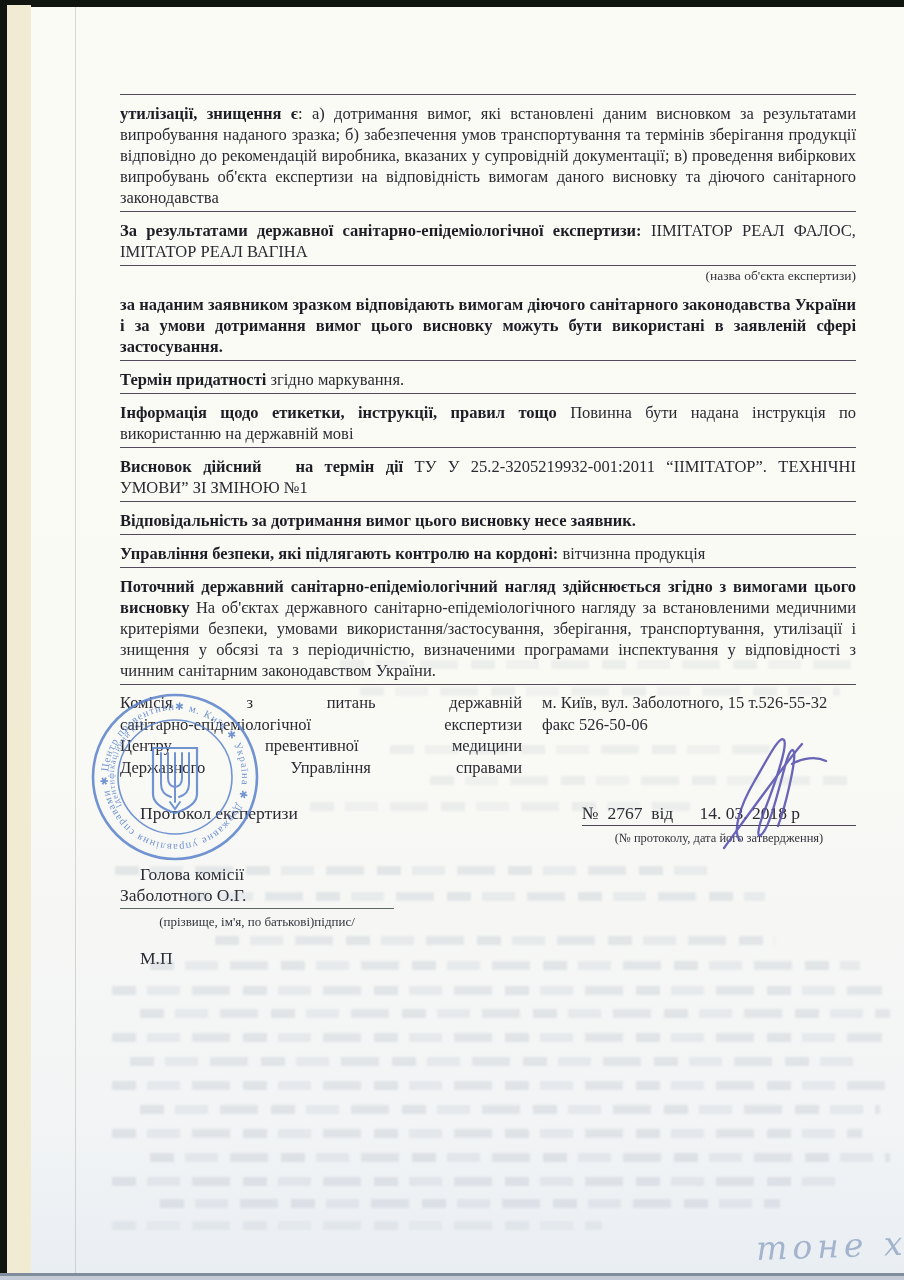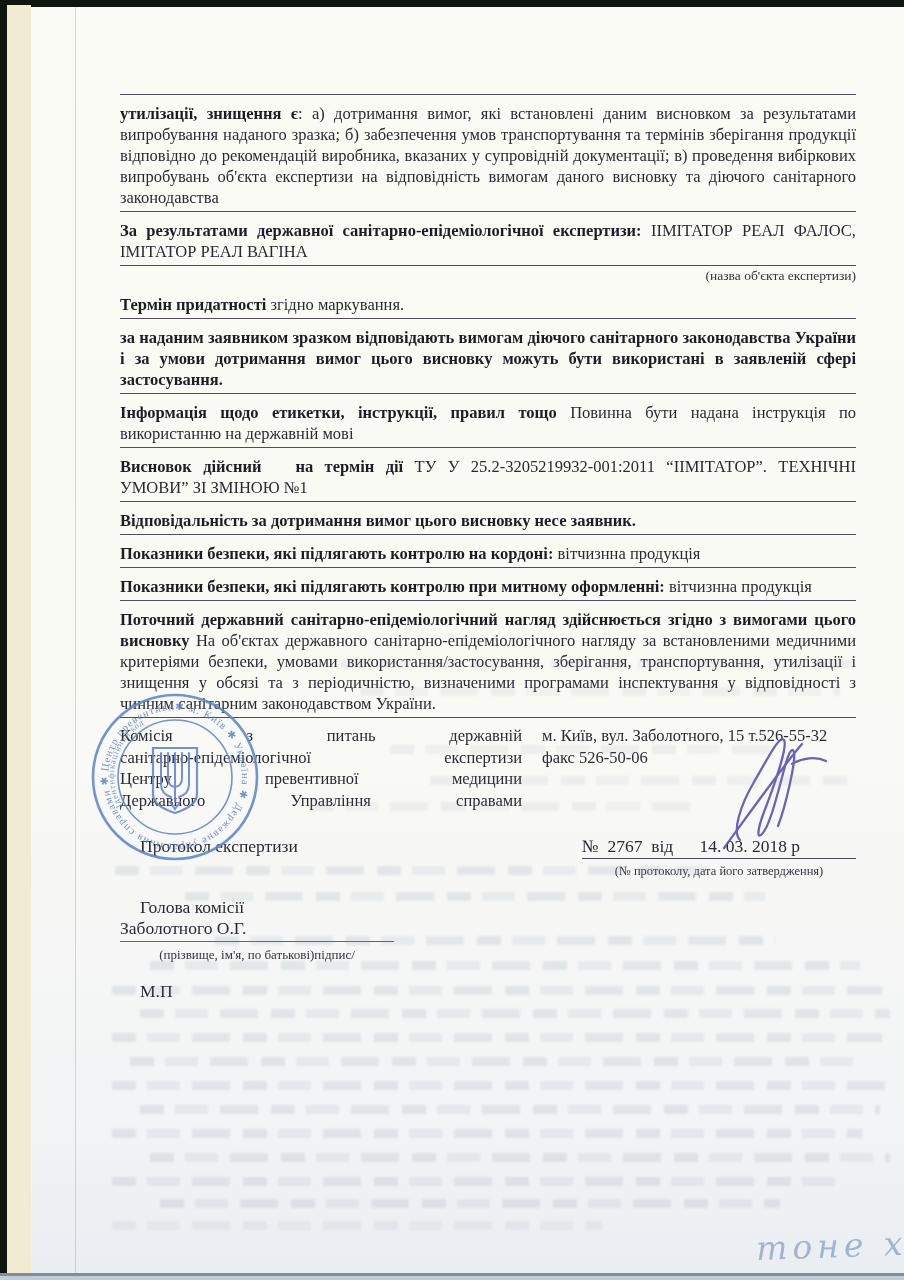--- a/index.html
+++ b/index.html
@@ -62,46 +62,43 @@
     <div class="sect first">
       <span class="b">утилізації, знищення є</span><span>: а) дотримання вимог, які встановлені даним висновком за результатами випробування наданого зразка;  б) забезпечення умов транспортування та термінів зберігання продукції відповідно до рекомендацій виробника, вказаних у супровідній документації; в) проведення вибіркових випробувань об'єкта експертизи на відповідність вимогам даного висновку та діючого санітарного законодавства</span>
     </div>
 
     <div class="sect">
       <span class="b">За результатами державної санітарно-епідеміологічної експертизи:</span><span> ІІМІТАТОР РЕАЛ ФАЛОС, ІМІТАТОР РЕАЛ ВАГІНА</span>
     </div>
     <div class="cap-center">(назва об'єкта експертизи)</div>
 
     <div class="sect">
-      <span class="b">Термін придатності</span><span>  згідно маркування.</span>
+      <span class="b">за наданим заявником зразком відповідають вимогам діючого санітарного законодавства України і за умови  дотримання вимог цього висновку можуть  бути використані в заявленій сфері застосування.</span>
     </div>
 
     <div class="sect">
-      <span class="b">за наданим заявником зразком відповідають вимогам діючого санітарного законодавства України і за умови  дотримання вимог цього висновку можуть  бути використані в заявленій сфері застосування.</span>
+      <span class="b">Термін придатності</span><span>  згідно маркування.</span>
     </div>
 
     <div class="sect">
       <span class="b">Інформація щодо етикетки, інструкції, правил тощо</span><span> Повинна бути надана інструкція по використанню на державній мові</span>
     </div>
 
     <div class="sect">
       <span class="b">Висновок дійсний</span><span class="gap"></span><span class="b">на термін дії</span><span> ТУ У 25.2-3205219932-001:2011 “ІІМІТАТОР”. ТЕХНІЧНІ УМОВИ” ЗІ ЗМІНОЮ №1</span>
     </div>
 
     <div class="sect">
       <span class="b">Відповідальність за дотримання вимог цього висновку несе заявник.</span>
     </div>
 
     <div class="sect">
-      <span class="b">Показники безпеки, які підлягають контролю на кордоні:</span><span> вітчизнна продукція</span>
+      <span class="b">Управління безпеки, які підлягають контролю на кордоні:</span><span> вітчизнна продукція</span>
     </div>
 
-    <div class="sect">
-      <span class="b">Показники безпеки, які підлягають контролю при митному оформленні:</span><span> вітчизнна продукція</span>
-    </div>
 
     <div class="sect">
       <span class="b">Поточний державний санітарно-епідеміологічний нагляд здійснюється згідно з вимогами цього висновку</span><span> На об'єктах державного санітарно-епідеміологічного нагляду за встановленими медичними критеріями безпеки, умовами використання/застосування, зберігання, транспортування, утилізації і знищення у обсязі та з періодичністю, визначеними програмами інспектування у відповідності з чинним санітарним законодавством України.</span>
     </div>
 
     <div class="row-comm">
       <div class="comm">
         <div>Комісія з питань державній</div>
         <div>санітарно-епідеміологічної експертизи</div>
         <div>Центру превентивної медицини</div>

